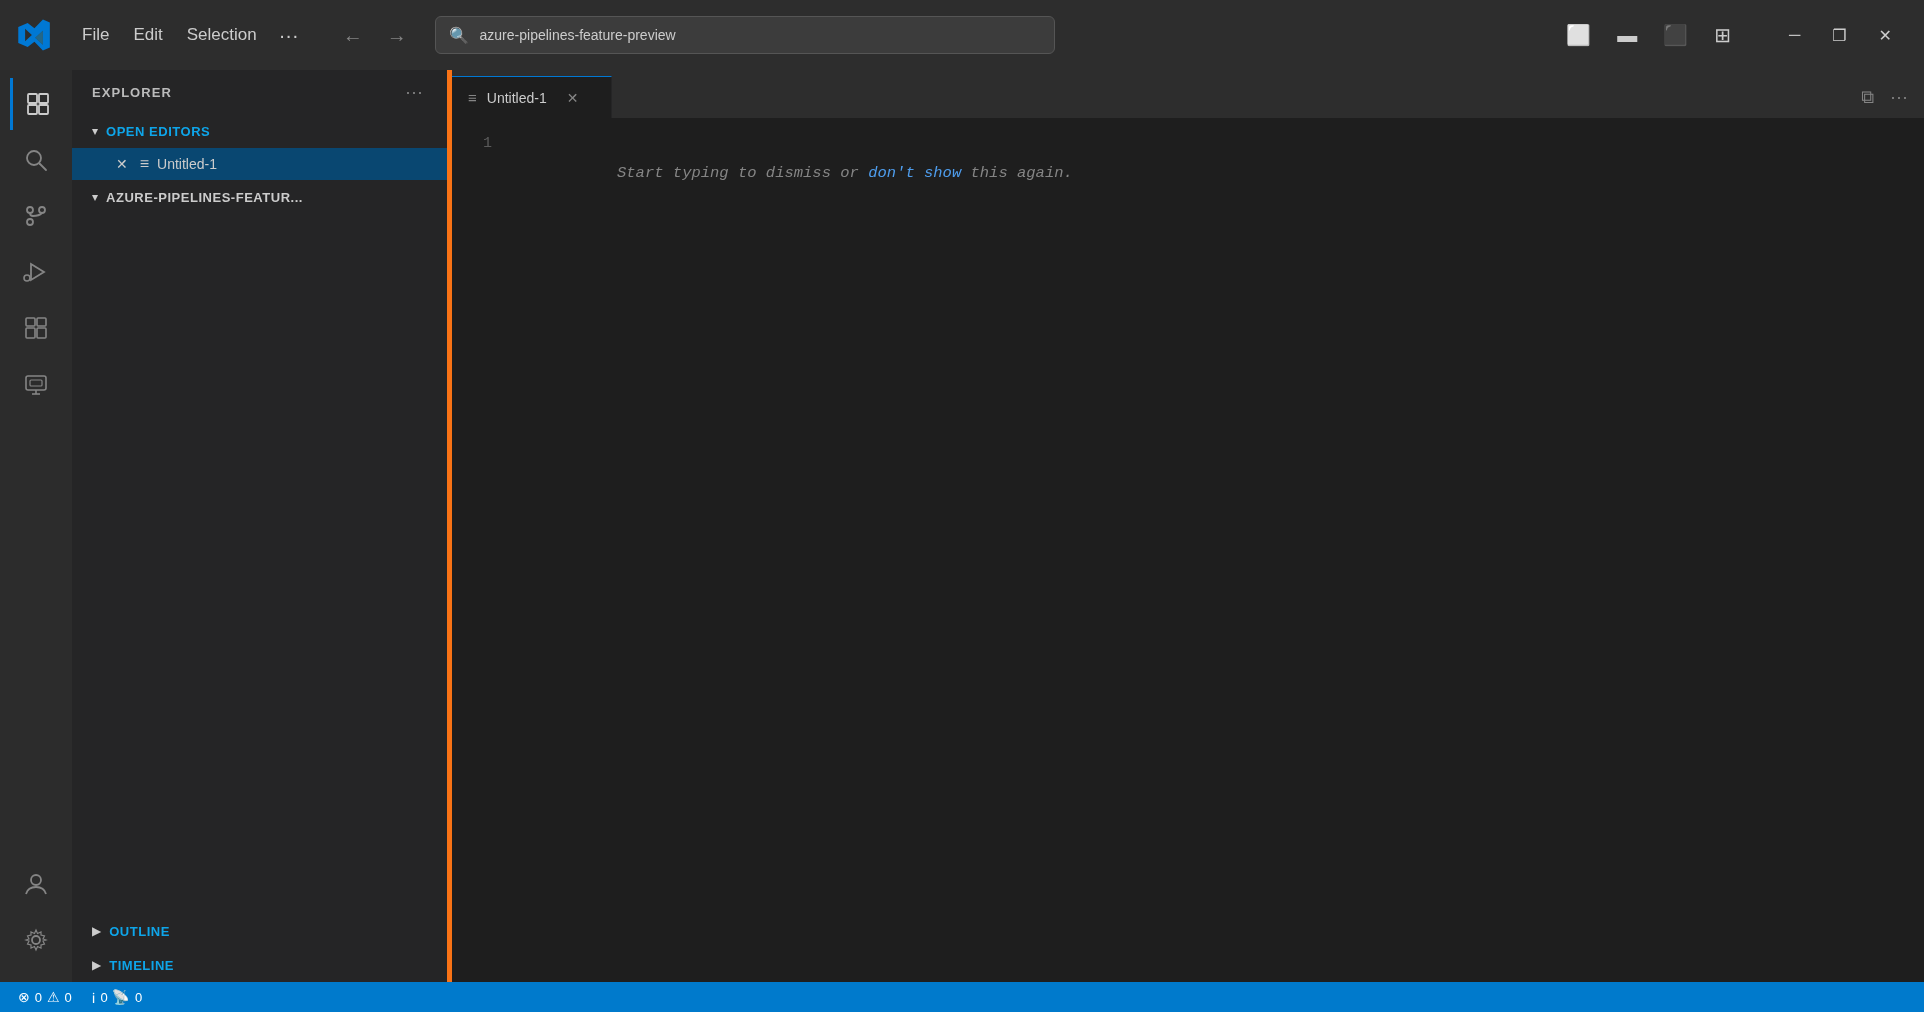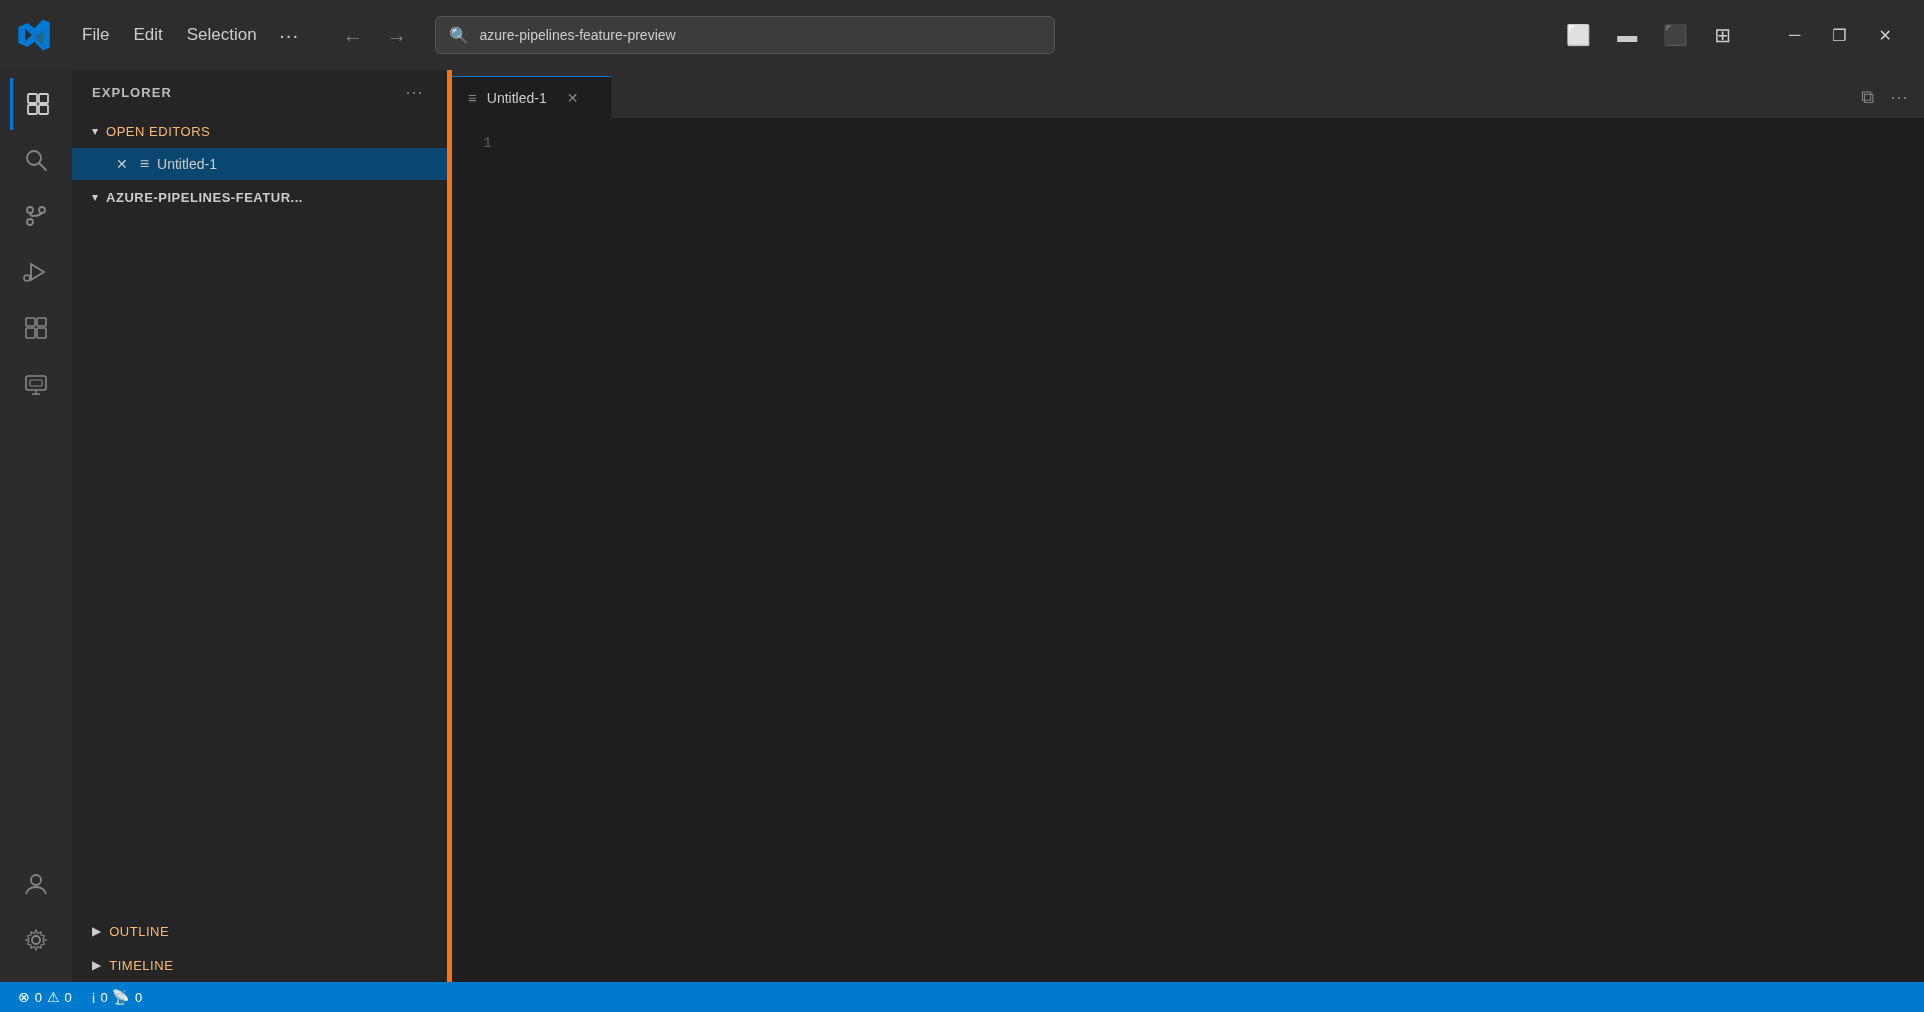--- a/index.html
+++ b/index.html
@@ -181,23 +181,23 @@
     .section-header {
       display: flex;
       align-items: center;
       padding: 4px 20px;
       cursor: pointer;
       gap: 8px;
       height: 34px;
     }
     .section-chevron { color: #cccccc; font-size: 12px; }
     .section-label {
-      color: #fdba74;
+      color: #0ea5e9;
       font-size: 13px;
-      font-weight: 400;
+      font-weight: 700;
       letter-spacing: 0.04em;
       text-transform: uppercase;
     }
 
     .file-item {
       display: flex;
       align-items: center;
       padding: 3px 20px 3px 40px;
       cursor: pointer;
       height: 32px;
@@ -565,20 +565,23 @@
     </div>
 
     <div class="editor-content">
 
       <div class="line-numbers">
         <div class="line-number">1</div>
       </div>
 
       <div class="editor-text-area">
 
+        <div class="editor-hint-line" style="margin-top:4px;">
+          <span class="hint-gray">Start typing to dismiss or </span><span class="hint-blue">don't show</span><span class="hint-gray"> this again.</span>
+        </div>
       </div>
 
       <div class="editor-scrollbar vscrollbar"></div>
     </div>
   </div>
 </div>
 
 <div class="status-bar">
   <div class="status-left">
     <div class="status-item">

